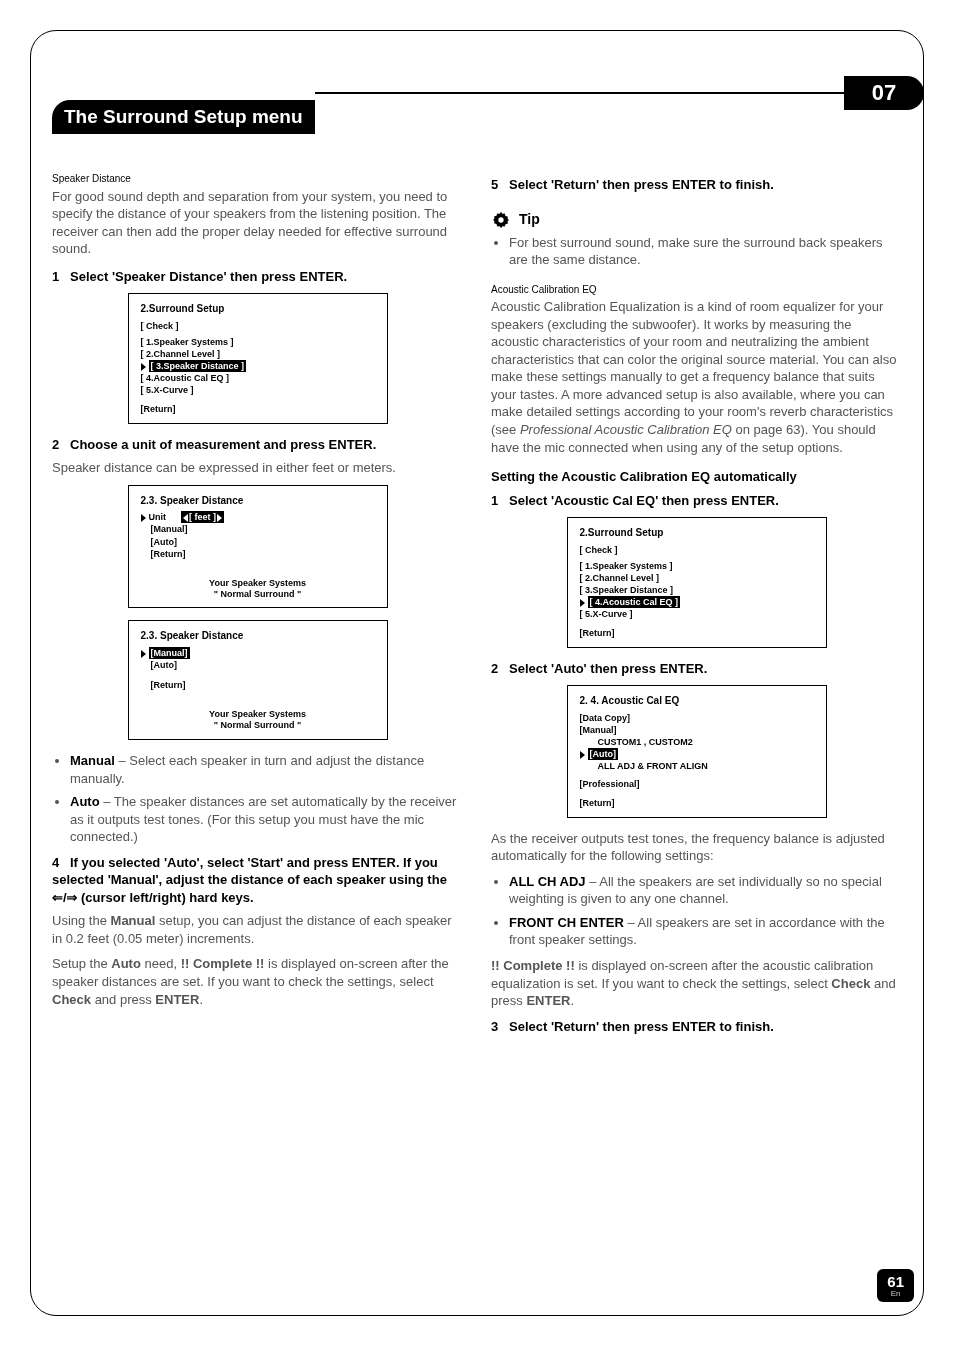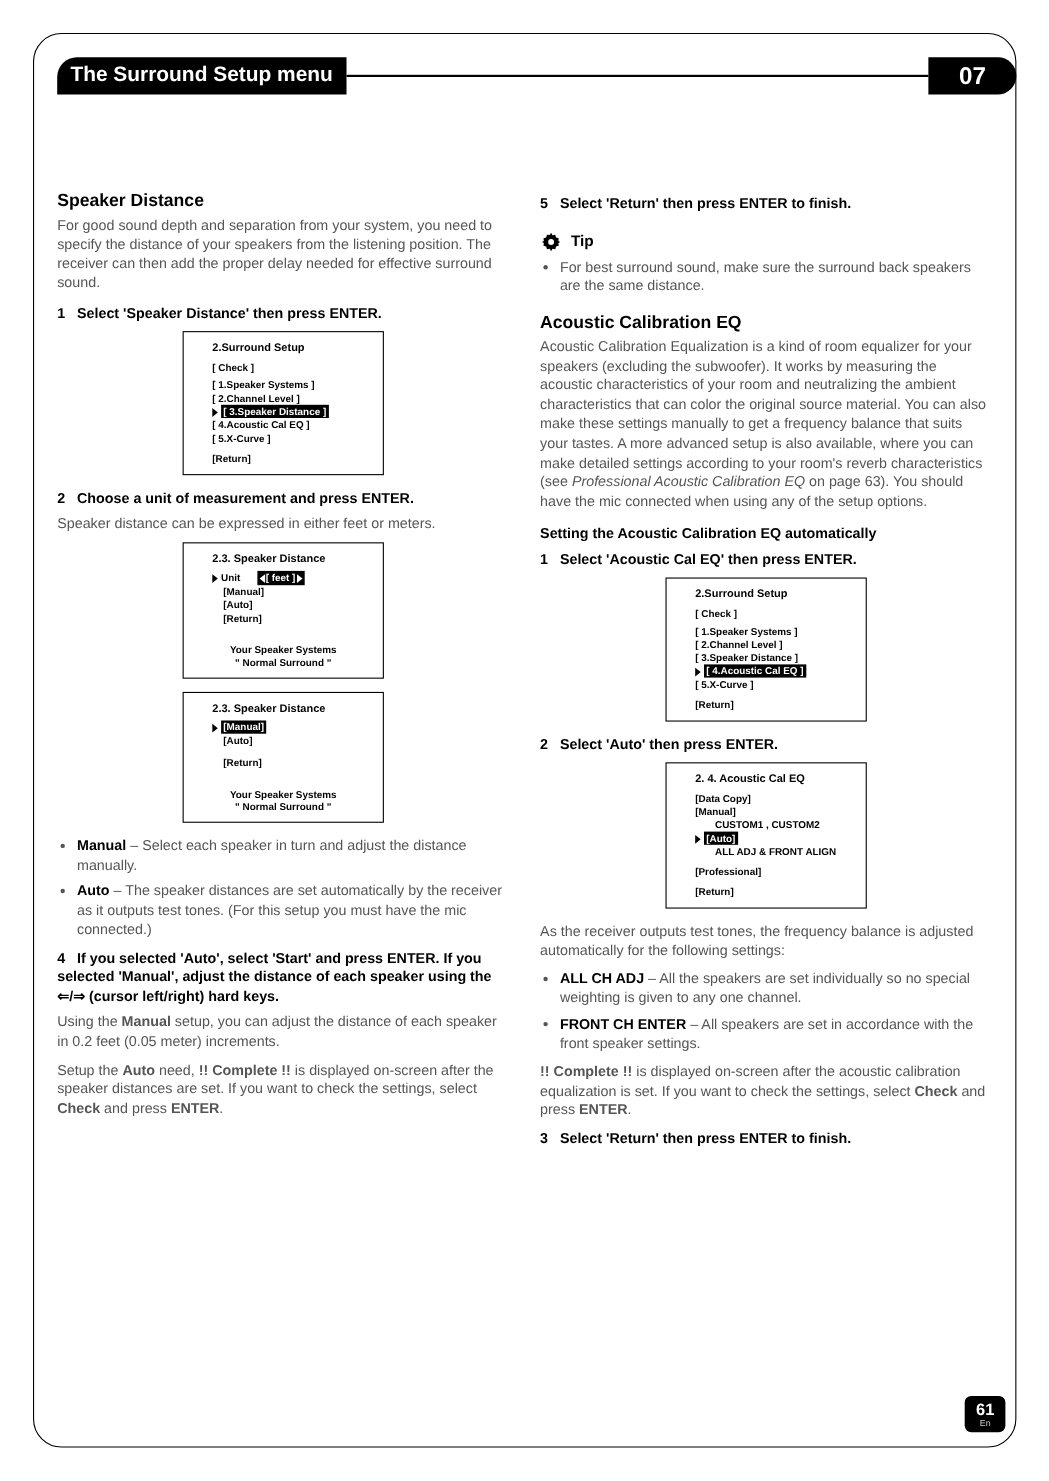--- a/index.html
+++ b/index.html
@@ -2,33 +2,33 @@
 <html><head>
 <meta charset="utf-8">
 <style>
   * { box-sizing: border-box; margin: 0; padding: 0; }
   html, body { width: 954px; height: 1346px; background: #fff; }
   body { font-family: Arial, Helvetica, sans-serif; color: #000; position: relative; }
 
   .page-frame { position: absolute; top: 30px; left: 30px; right: 30px; bottom: 30px; border: 1px solid #000; border-radius: 26px; }
 
   .header-bar { position: absolute; top: 52px; left: 52px; right: 52px; display: flex; align-items: center; }
-  .header-title { background: #000; color: #fff; font-weight: bold; font-size: 19px; padding: 6px 12px 6px 12px; border-top-left-radius: 18px; flex: 0 0 auto; }
+  .header-title { background: #000; color: #fff; font-weight: bold; font-size: 19px; padding: 6px 12px 6px 12px; border-top-left-radius: 18px; flex: 0 0 auto; margin-top: 48px; }
   .header-line { flex: 1 1 auto; height: 2px; background: #000; }
   .header-badge { background: #000; color: #fff; font-weight: bold; font-size: 22px; width: 80px; height: 34px; display: flex; align-items: center; justify-content: center; border-top-right-radius: 18px; border-bottom-right-radius: 18px; margin-right: -22px; }
 
   .columns { position: absolute; top: 170px; left: 52px; right: 52px; display: flex; gap: 28px; }
   .col { width: 50%; font-size: 13px; line-height: 1.35; }
 
-  .section-heading { font-weight: bold; font-size: 16px; margin-top: 2px; margin-bottom: 2px; }
+  .section-heading { font-weight: normal; font-size: 10px; margin-top: 2px; margin-bottom: 2px; }
   .body-text { color: #555; margin-bottom: 10px; }
   .step { font-weight: bold; font-size: 13px; margin-top: 6px; margin-bottom: 6px; }
   .step .num { display: inline-block; width: 18px; }
 
-  .screen { border: 1px solid #000; width: 183px; margin: 8px auto 12px auto; padding: 8px 26px; font-family: Arial, sans-serif; font-size: 9px; font-weight: bold; line-height: 1.35; position: relative; }
+  .screen { border: 1px solid #000; width: 260px; margin: 8px auto 12px auto; padding: 8px 12px; font-family: Arial, sans-serif; font-size: 9px; font-weight: bold; line-height: 1.35; position: relative; }
   .screen .title { font-size: 10px; margin-bottom: 4px; }
   .screen .sub { font-size: 9px; margin-bottom: 4px; }
   .screen .item { font-size: 9px; }
   .screen .hl { background: #000; color: #fff; padding: 0 2px; display: inline-block; }
   .screen .arrow { display: inline-block; width: 8px; }
   .screen .systems { text-align: center; margin-top: 18px; font-size: 9px; line-height: 1.2; }
 
   .bullets { padding-left: 18px; margin-bottom: 8px; }
   .bullets li { margin-bottom: 6px; color: #555; }
   .bullets li b { color: #000; }

